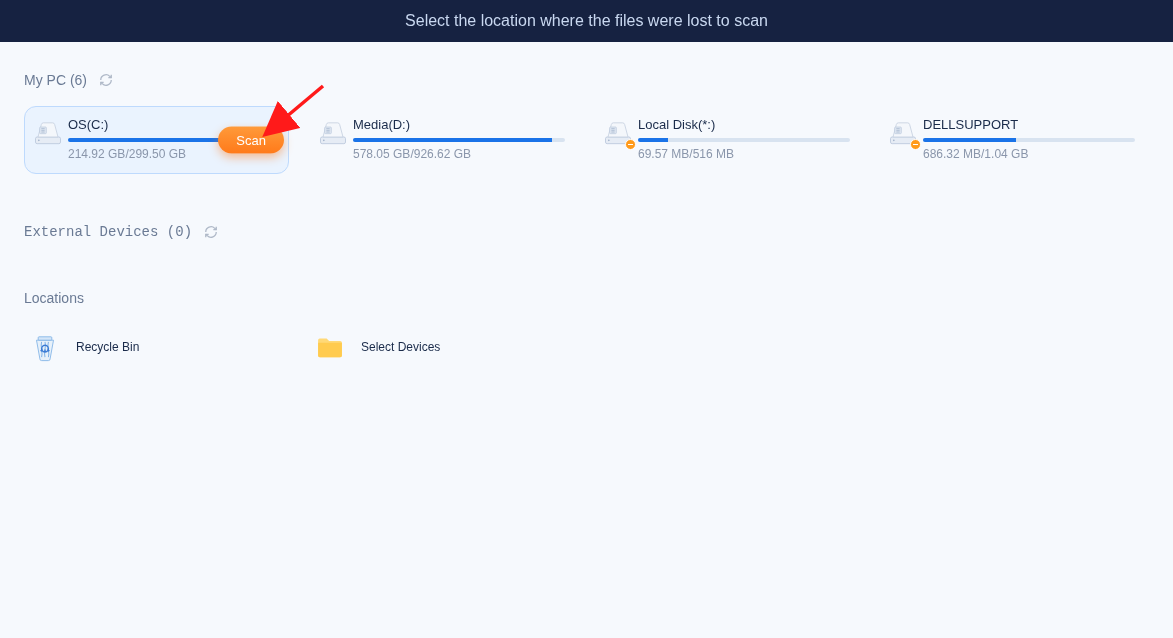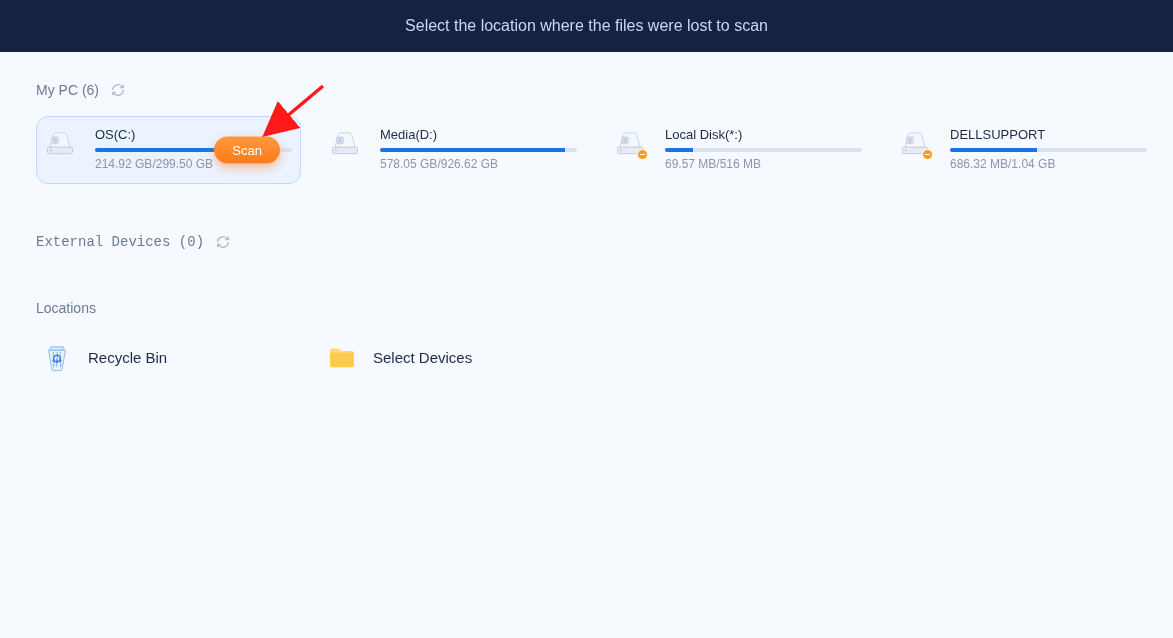--- a/index.html
+++ b/index.html
@@ -6,32 +6,32 @@
   body {
     font-family: -apple-system, BlinkMacSystemFont, "Segoe UI", Arial, sans-serif;
     background: #f6f9fd;
     width: 1173px;
     height: 638px;
     overflow: hidden;
     position: relative;
   }
   .header {
     background: #162241;
-    height: 52px;
+    height: 42px;
     display: flex;
     align-items: center;
     justify-content: center;
   }
   .header-title {
     color: #c9d8f0;
     font-size: 16px;
     font-weight: 500;
   }
   .content {
-    padding: 30px 36px;
+    padding: 30px 24px;
   }
   .section-row {
     display: flex;
     align-items: center;
     gap: 12px;
     margin-bottom: 18px;
   }
   .section-title {
     color: #6a7a94;
     font-size: 14px;
@@ -45,21 +45,21 @@
   .drives-grid {
     display: grid;
     grid-template-columns: repeat(4, 265px);
     column-gap: 20px;
     row-gap: 22px;
     margin-bottom: 50px;
   }
   .drive-card {
     display: flex;
     align-items: flex-start;
-    gap: 20px;
+    gap: 5px;
     padding: 10px 8px 12px 8px;
     border: 1px solid transparent;
     border-radius: 12px;
     cursor: pointer;
     position: relative;
   }
   .drive-card.selected {
     background: #eaf3fe;
     border: 1px solid #bedafd;
   }
@@ -91,21 +91,21 @@
   .progress-fill {
     height: 100%;
     background: #1a73e8;
   }
   .drive-size {
     font-size: 12px;
     color: #8a96ab;
   }
   .scan-btn {
     position: absolute;
-    right: 20px;
+    right: 4px;
     top: 50%;
     transform: translateY(-50%);
     background: linear-gradient(180deg,#ff9a3a,#ff7a1a);
     color: #fff;
     font-size: 13px;
     font-weight: 500;
     border: none;
     border-radius: 16px;
     padding: 6px 18px;
     cursor: pointer;
@@ -123,21 +123,21 @@
     gap: 14px;
     padding: 6px 4px;
     cursor: pointer;
   }
   .loc-icon {
     width: 34px;
     height: 34px;
     flex-shrink: 0;
   }
   .loc-label {
-    font-size: 15px;
+    font-size: 12px;
     color: #1a2b4a;
     font-weight: 500;
   }
   .arrow-annotation {
     position: absolute;
     pointer-events: none;
   }
   .warn-badge {
     position: absolute;
     right: -3px;

